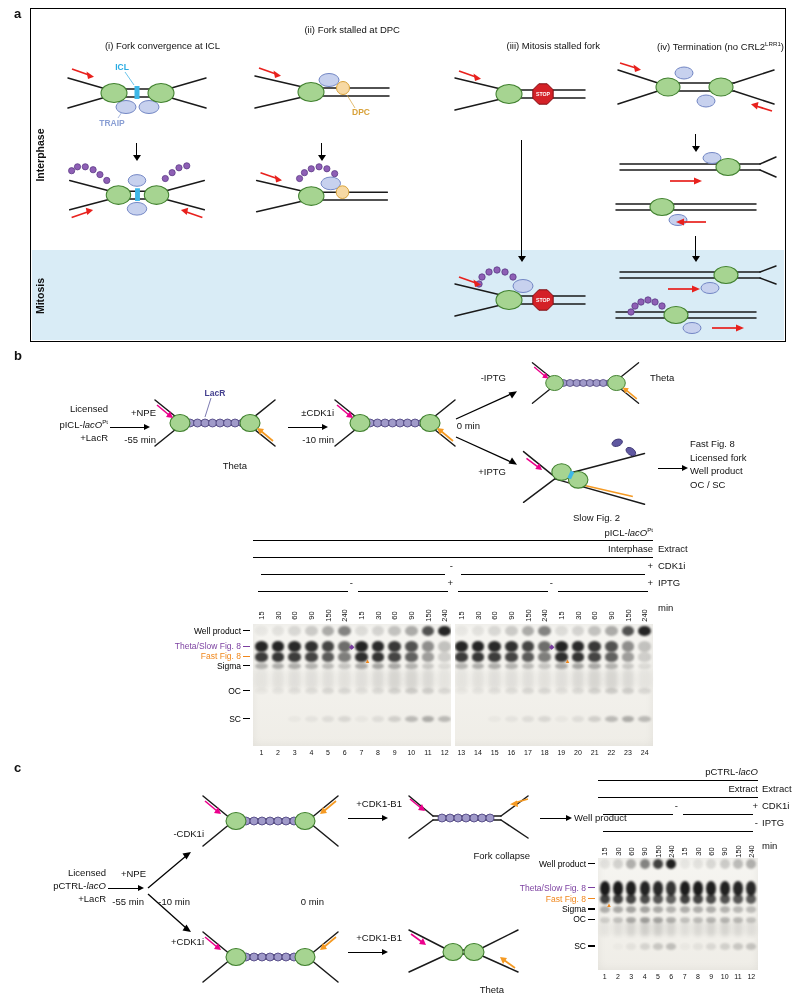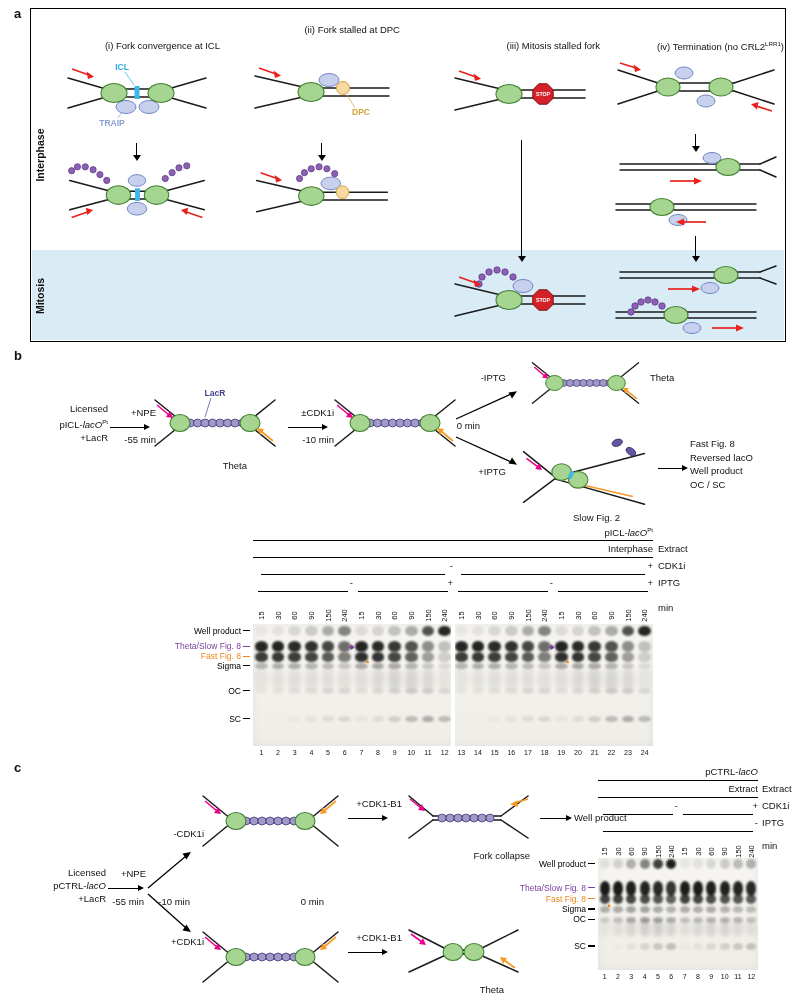--- a/index.html
+++ b/index.html
@@ -343,21 +343,21 @@
     <line class="mag" x1="7" y1="25" x2="19" y2="34"></line>
       <polygon class="magh" points="23,37 16,36 20,30"></polygon>
     <ellipse cx="100" cy="9" rx="5.5" ry="3.5" transform="rotate(-20 100 9)" fill="#5f57a0" stroke="#3c3472" stroke-width=".9"></ellipse>
     <ellipse cx="114" cy="18" rx="5.5" ry="3.5" transform="rotate(35 114 18)" fill="#5f57a0" stroke="#3c3472" stroke-width=".9"></ellipse>
   </svg>
   <div class="abs t9 ctr" style="left:530px;top:512px;width:90px">Slow Fig. 2</div>
 
   <div class="harrow" style="left:658px;top:468px;width:24px"></div>
   <div class="abs t9" style="left:690px;top:437px;line-height:13.5px;width:105px">
     <div>Fast Fig. 8</div>
-    <div>Reversed lacO</div>
+    <div>Licensed fork</div>
     <div>Well product</div>
     <div>OC / SC</div>
   </div>
 
   <div class="abs" id="gel-b" style="left:140px;top:524px;width:560px;height:238px">
     <div class="abs t9 ctr" style="left:113px;top:2px;width:400px"><span>pICL-</span><i>lacO</i><sup>Pt</sup></div>
     <div class="hline" style="left:113px;top:16px;width:400px"></div>
     <div class="abs t9 ctr" style="left:113px;top:19px;width:400px">Interphase</div>
     <div class="abs t9" style="left:518px;top:19px">Extract</div>
     <div class="hline" style="left:113px;top:33px;width:400px"></div>

